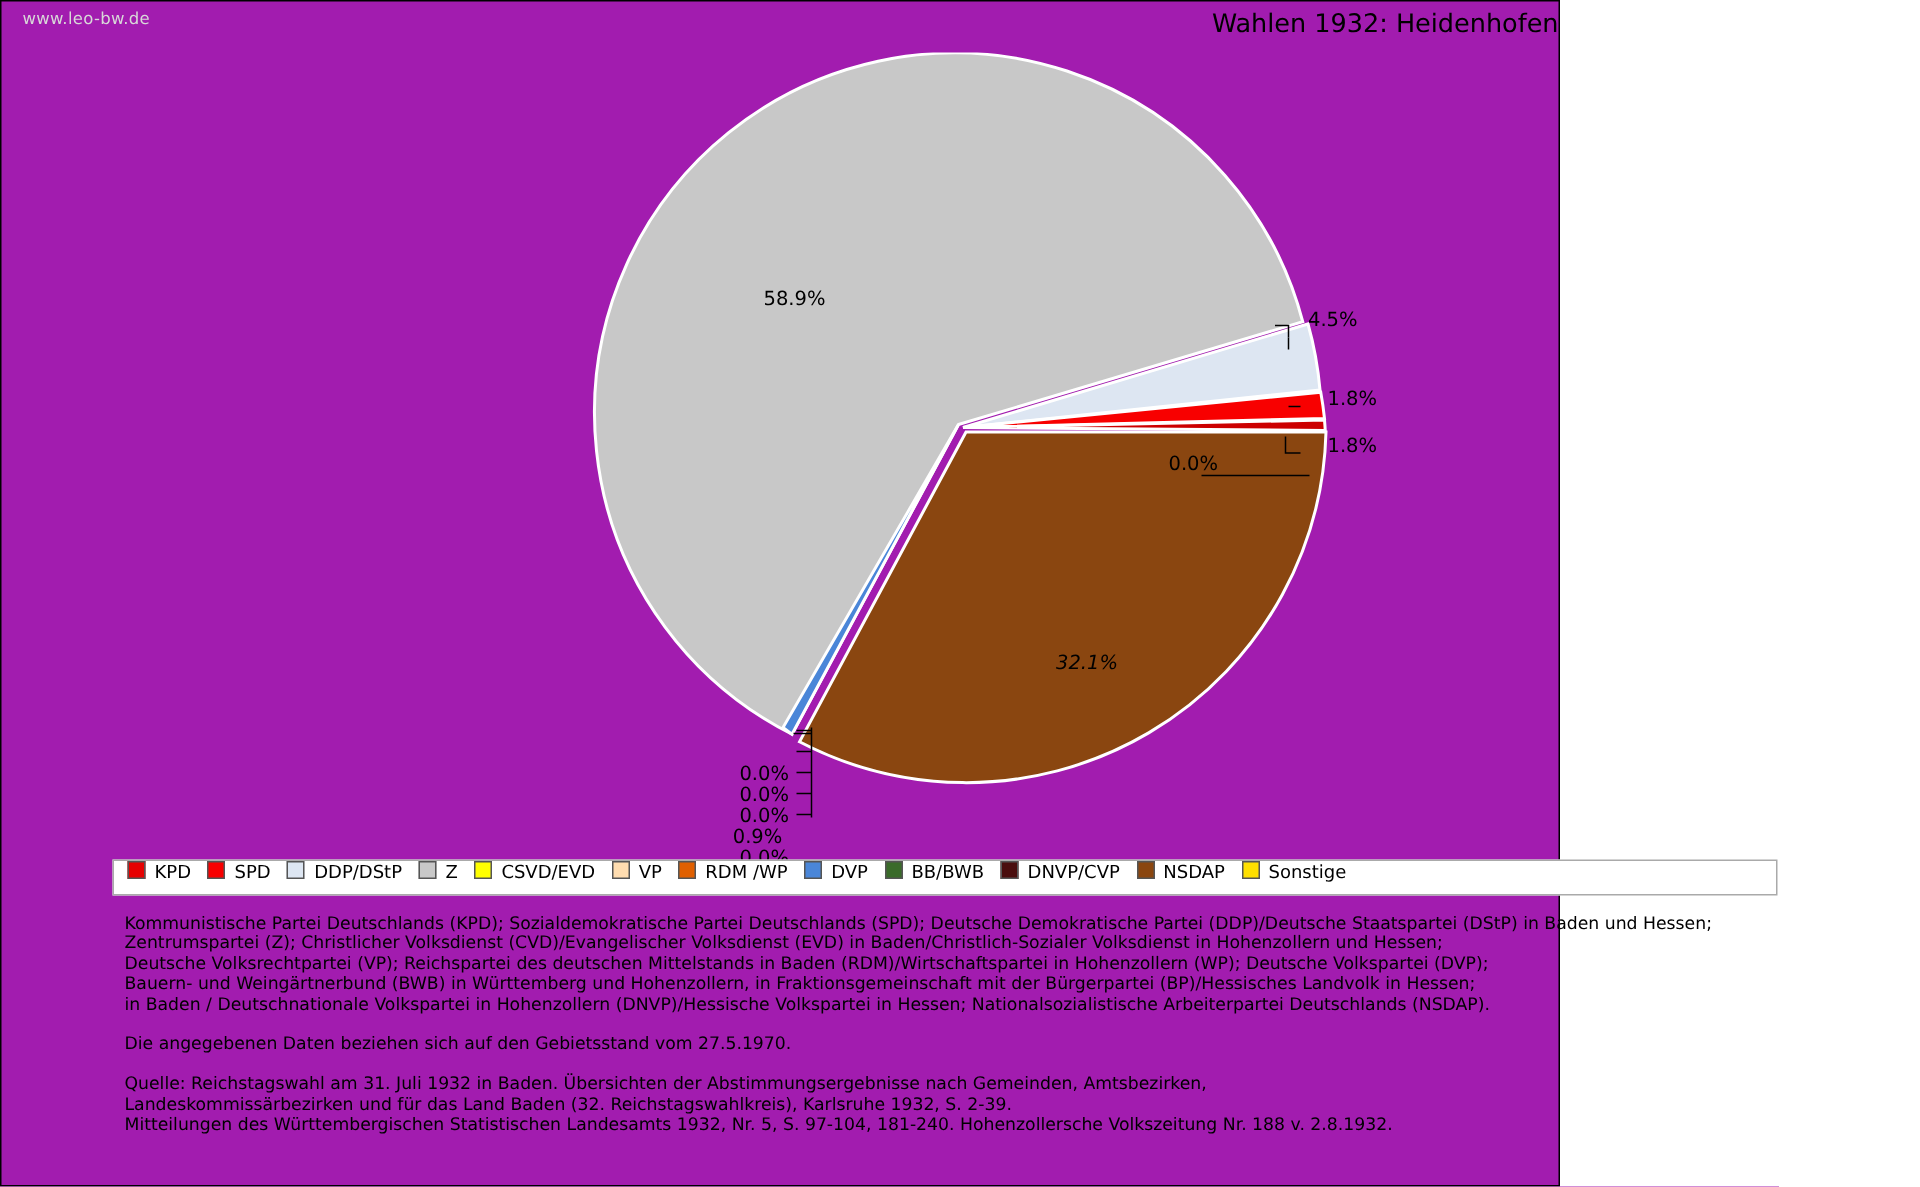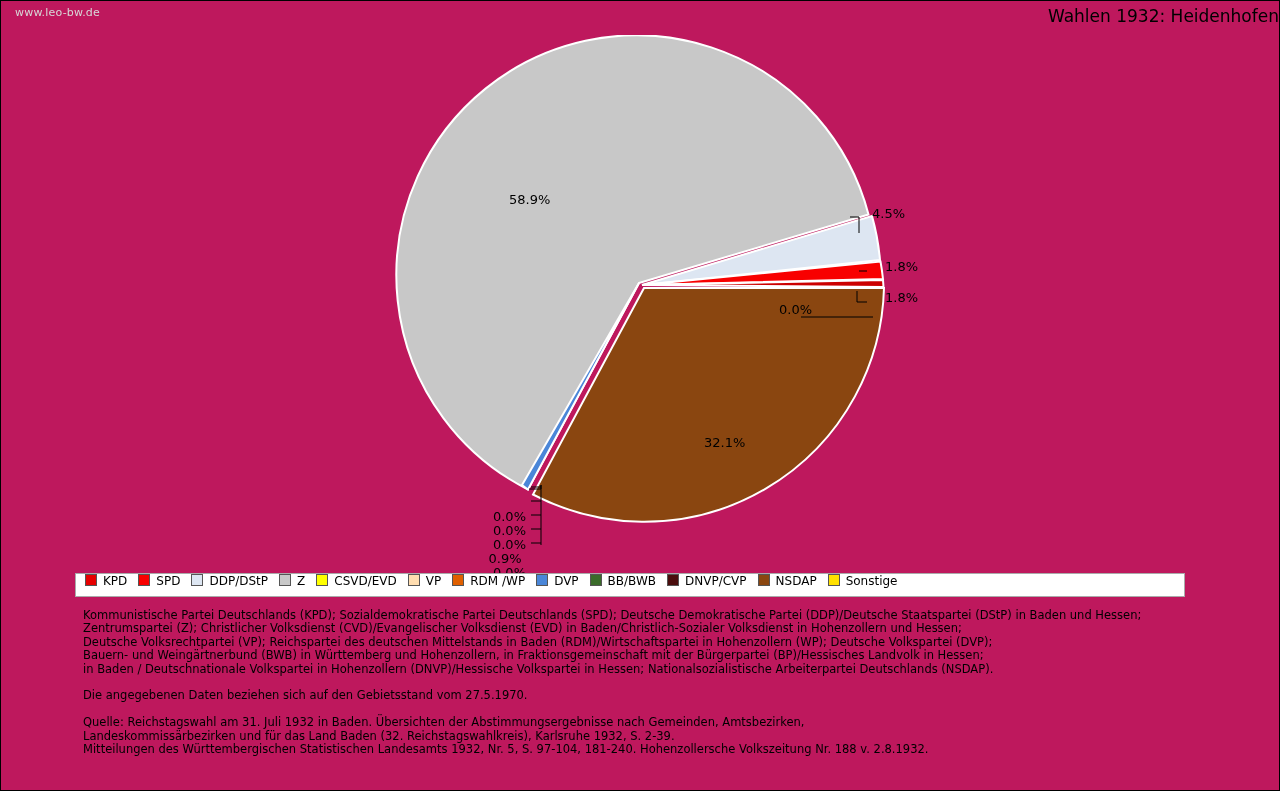--- a/index.html
+++ b/index.html
@@ -9,25 +9,25 @@
   body {
     width: 1280px;
     height: 791px;
     background: #ffffff;
     font-family: "DejaVu Sans", sans-serif;
     color: #000000;
     overflow: hidden;
   }
   #page {
     position: relative;
-    width: 1280px;
+    width: 1040px;
     height: 791px;
     box-sizing: border-box;
     border: 1px solid #000000;
-    background: #be185d;
+    background: #a21caf;
   }
   #watermark {
     position: absolute;
     left: 14px;
     top: 5px;
     font-size: 11px;
     color: #d8d8d8;
     letter-spacing: 0.2px;
   }
   #chart-title {
@@ -138,21 +138,21 @@
 
       <polyline points="528,454 540,454 540,450 540,510" fill="none" stroke="#000" stroke-width="1"></polyline>
       <polyline points="540,452 530,452" fill="none" stroke="#000" stroke-width="1"></polyline>
       <polyline points="540,466 530,466" fill="none" stroke="#000" stroke-width="1"></polyline>
       <polyline points="540,480 530,480" fill="none" stroke="#000" stroke-width="1"></polyline>
       <polyline points="540,494 530,494" fill="none" stroke="#000" stroke-width="1"></polyline>
       <polyline points="540,508 530,508" fill="none" stroke="#000" stroke-width="1"></polyline>
     </svg>
 
     <div class="pct-label" style="left:508px; top:128px;">58.9%</div>
-    <div class="pct-label" style="left:703px; top:371px;">32.1%</div>
+    <div class="pct-label" style="left:703px; top:371px;font-style:italic;">32.1%</div>
     <div class="pct-label" style="left:871px; top:142px;">4.5%</div>
     <div class="pct-label" style="left:884px; top:195px;">1.8%</div>
     <div class="pct-label" style="left:884px; top:226px;">1.8%</div>
     <div class="pct-label" style="left:778px; top:238px;">0.0%</div>
 
     <div class="pct-label" style="left:483px; top:445px; text-align:right; width:42px;">0.0%</div>
     <div class="pct-label" style="left:483px; top:459px; text-align:right; width:42px;">0.0%</div>
     <div class="pct-label" style="left:483px; top:473px; text-align:right; width:42px;">0.0%</div>
     <div class="pct-label" style="left:483px; top:487px; text-align:center; width:42px;">0.9%</div>
     <div class="pct-label" style="left:483px; top:501px; text-align:right; width:42px;">0.0%</div>

